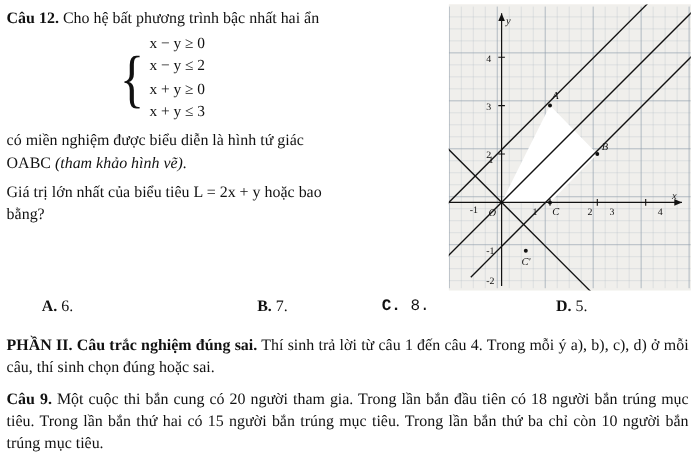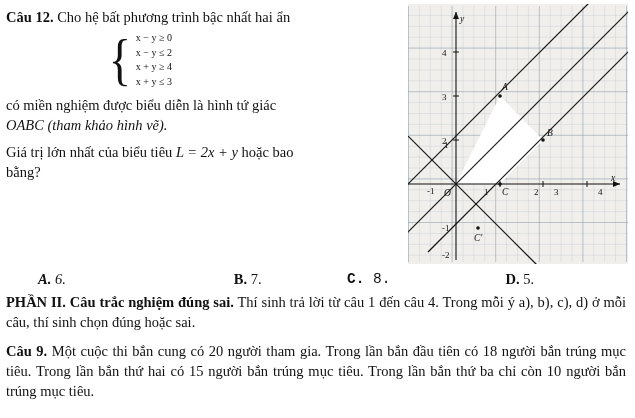--- a/index.html
+++ b/index.html
@@ -46,50 +46,50 @@
     font-family: "Liberation Serif", serif;
     transform: scaleX(0.8);
     margin-right: 2px;
     display: flex;
     align-items: center;
   }
   .sys-eqs {
     display: flex;
     flex-direction: column;
     justify-content: center;
-    font-size: 10px;
+    font-size: 14px;
   }
   .sys-eqs div {
     line-height: 1.45;
     font-style: normal;
     white-space: nowrap;
   }
-  .mi { font-style: italic; }
+  .mi { }
   .para {
     margin-top: 6px;
     line-height: 1.4;
   }
   .answers {
     position: absolute;
     left: 6px;
     top: 271px;
     width: 618px;
     display: flex;
   }
   .answers .ans {
     width: 25%;
   }
-  .answers .ans:nth-child(1) { padding-left: 32px; font-style: italic; }
+  .answers .ans:nth-child(1) { padding-left: 32px; }
   .answers .ans:nth-child(2) { padding-left: 32px; text-align: center; }
   .answers .ans:nth-child(3) { padding-left: 40px; font-family: Liberation Mono, monospace; }
   .answers .ans:nth-child(4) { padding-left: 40px; }
   .bottom {
     position: absolute;
     left: 6px;
-    top: 292px;
+    top: 304px;
     width: 620px;
   }
   .bottom p {
     margin: 0 0 0 0;
     line-height: 1.40;
     text-align: justify;
   }
   .bottom .blk {
     margin-bottom: 8px;
   }
@@ -115,21 +115,21 @@
     <div class="q12-line">
       <b class="lbl">Câu 12.</b>
       <span>Cho hệ bất phương trình bậc nhất hai ẩn</span>
     </div>
 
     <div class="sys">
       <div class="brace">{</div>
       <div class="sys-eqs">
         <div class="mi">x − y ≥ 0</div>
         <div class="mi">x − y ≤ 2</div>
-        <div class="mi">x + y ≥ 4</div>
+        <div class="mi">x + y ≥ 0</div>
         <div class="mi">x + y ≤ 3</div>
       </div>
     </div>
 
     <div class="para">
       <span>có miền nghiệm được biểu diễn là hình tứ giác</span><br>
       <span class="mi">OABC</span>
       <span style="font-style:italic">(tham khảo hình vẽ).</span>
     </div>
 

